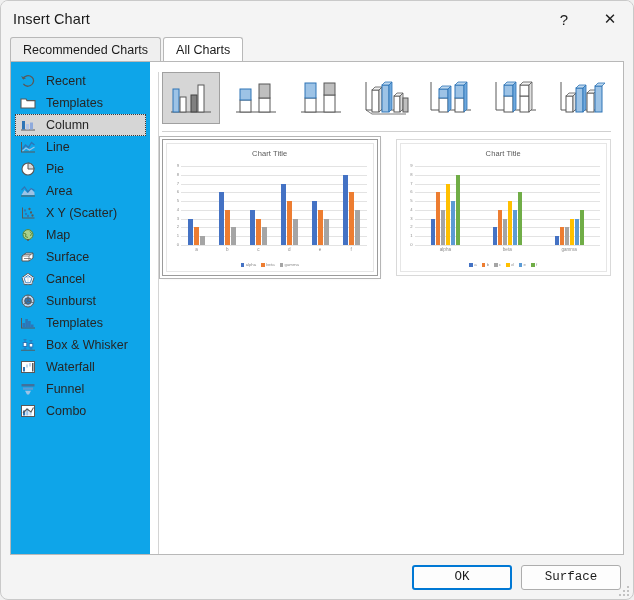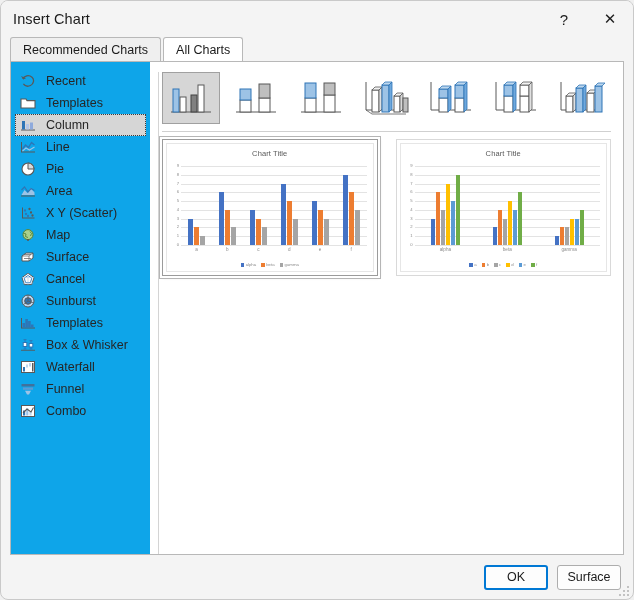--- a/index.html
+++ b/index.html
@@ -221,29 +221,29 @@
 
   
   .footer {
     flex:0 0 44px; height:44px;
     position:relative;
     display:flex; align-items:center; justify-content:flex-end;
     padding-right:12px;
     gap:9px;
   }
   .btn {
-    width:64px; height:25px;
+    width:100px; height:25px;
     border:1px solid #adadad;
     background:#fdfdfd;
     font-size:12.5px;
     color:#1b1b1b;
     border-radius:3px;
     display:flex; align-items:center; justify-content:center;
     cursor:default;
-    font-family:Liberation Sans, sans-serif;
+    font-family:Liberation Mono, monospace;
   }
   .btn.default {
     border:2px solid #0078d4;
   }
   .grip {
     position:absolute;
     right:3px; bottom:2px;
     width:11px; height:11px;
     opacity:0.55;
   }

